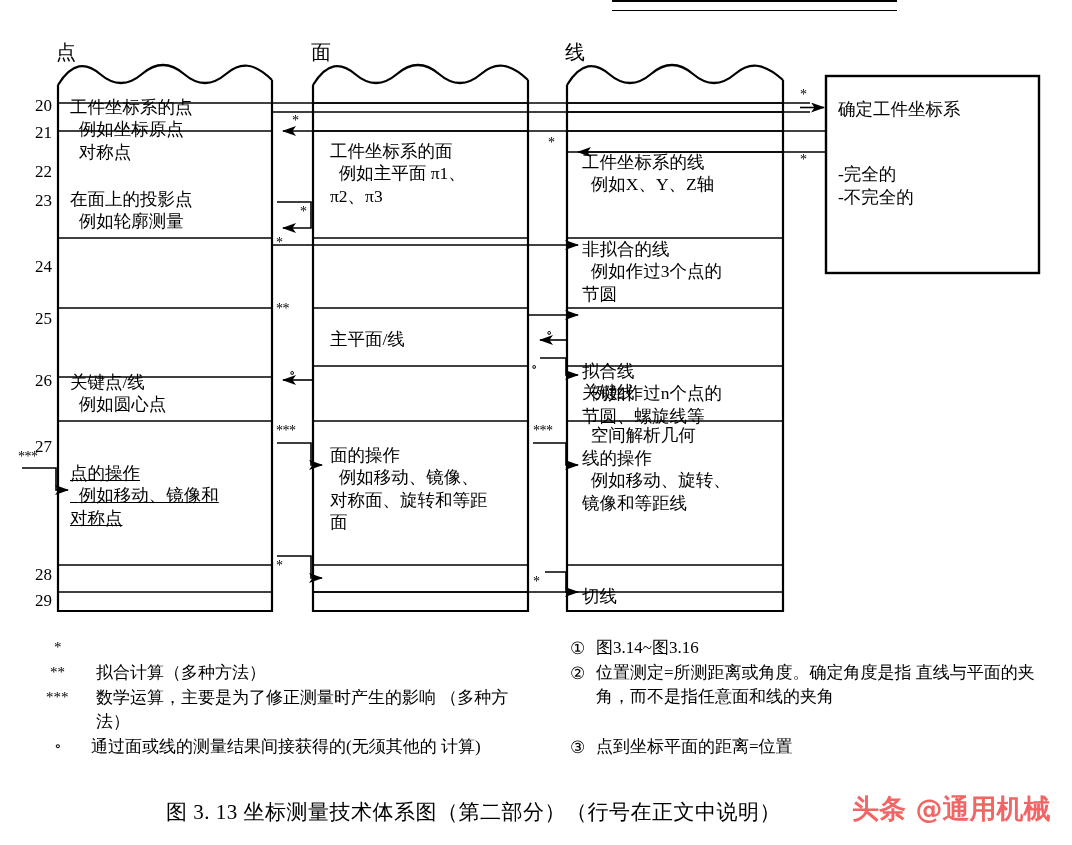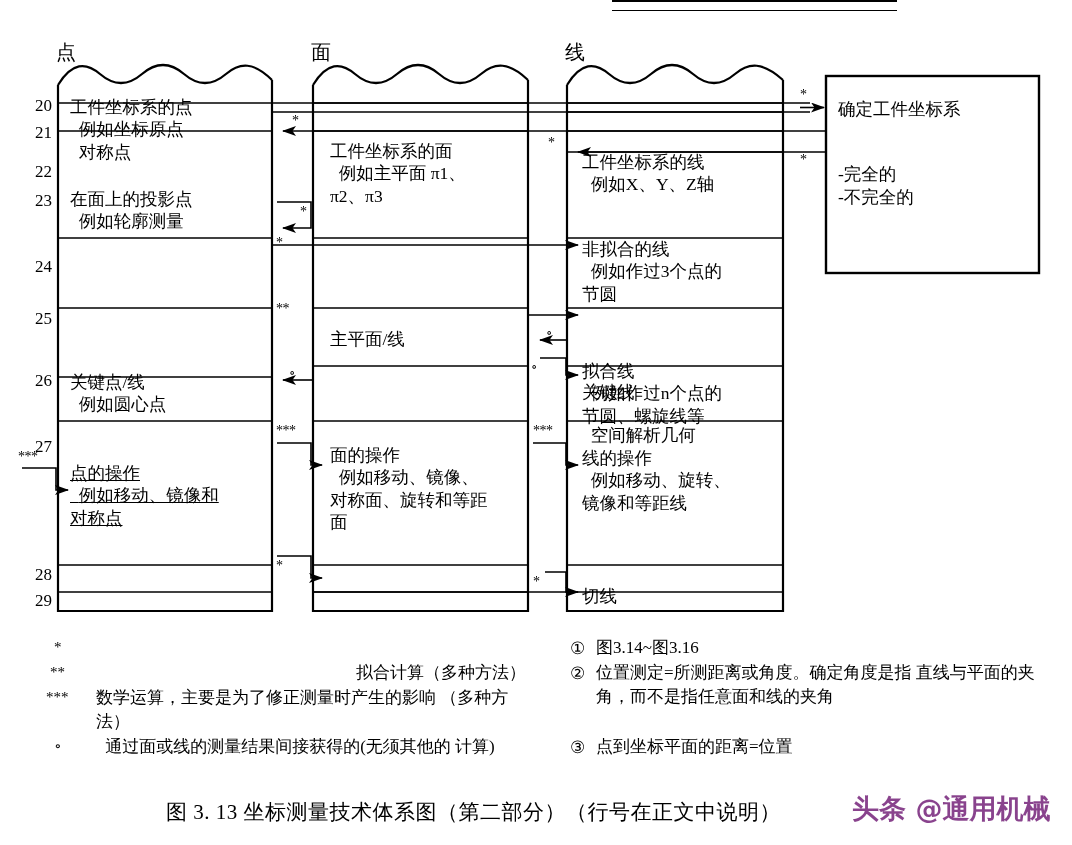--- a/index.html
+++ b/index.html
@@ -66,21 +66,21 @@
     font-size:21px;
     line-height:1;
     letter-spacing:0.5px;
   }
   .watermark{
     position:absolute;
     font-size:27px;
     line-height:1;
     font-family:"DejaVu Sans","Liberation Sans",sans-serif;
     font-weight:700;
-    color:#701a75;
+    color:#ef4444;
     opacity:.82;
     text-shadow:1px 1px 0 #fff,-1px -1px 0 #fff;
     white-space:nowrap;
   }
 </style>
 </head>
 <body>
 
 <div id="page">
 
@@ -251,28 +251,28 @@
   <div class="circmark" style="left:289px;top:366px;">∘</div>
   <div class="mark" style="left:276px;top:424px;">***</div>
   <div class="mark" style="left:533px;top:424px;">***</div>
   <div class="mark" style="left:18px;top:450px;">***</div>
   <div class="mark" style="left:276px;top:559px;">*</div>
   <div class="mark" style="left:533px;top:575px;">*</div>
 
   <div class="legend-sym" style="left:54px;top:637px;width:46px;">*</div>
 
   <div class="legend-sym" style="left:50px;top:662px;width:46px;">**</div>
-  <div class="legend" style="left:96px;top:661px;width:430px;text-align:right;">拟合计算（多种方法）</div>
+  <div class="legend" style="left:96px;top:661px;width:430px;">拟合计算（多种方法）</div>
 
   <div class="legend-sym" style="left:46px;top:687px;width:52px;">***</div>
   <div class="legend" style="left:96px;top:686px;width:440px;">数学运算，主要是为了修正测量时产生的影响
 （多种方法）</div>
 
   <div class="legend-sym" style="left:54px;top:736px;width:46px;">∘</div>
-  <div class="legend" style="left:80px;top:735px;width:440px;text-align:center;">通过面或线的测量结果间接获得的(无须其他的
+  <div class="legend" style="left:91px;top:735px;width:440px;">通过面或线的测量结果间接获得的(无须其他的
 计算)</div>
 
   <div class="legend-sym" style="left:570px;top:637px;width:26px;font-size:17px;">①</div>
   <div class="legend" style="left:596px;top:636px;width:450px;">图3.14~图3.16</div>
 
   <div class="legend-sym" style="left:570px;top:662px;width:26px;font-size:17px;">②</div>
   <div class="legend" style="left:596px;top:661px;width:460px;">位置测定=所测距离或角度。确定角度是指
   直线与平面的夹角，而不是指任意面和线的夹角</div>
 
   <div class="legend-sym" style="left:570px;top:736px;width:26px;font-size:17px;">③</div>

